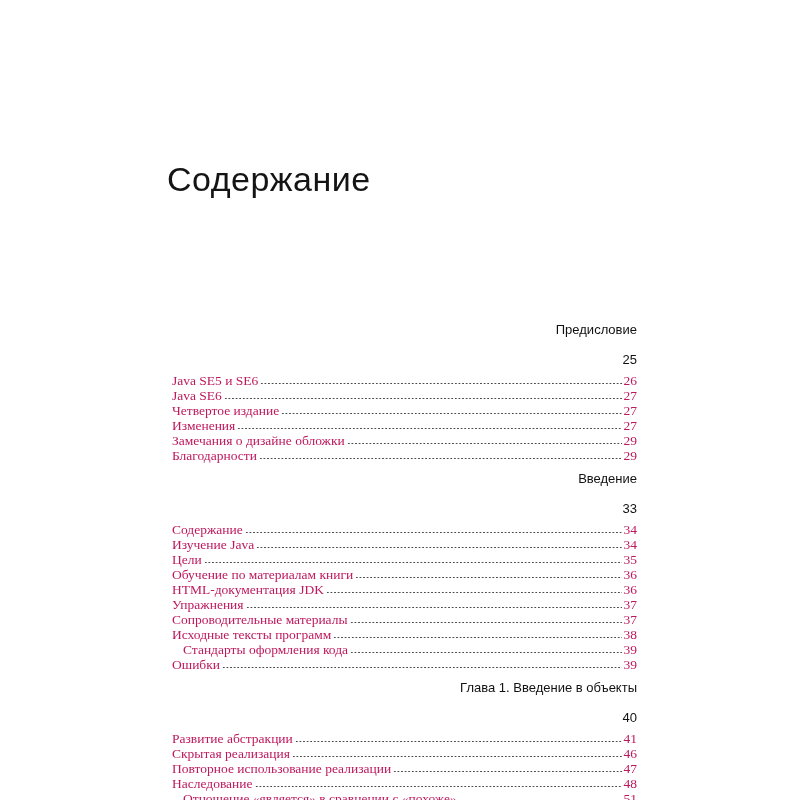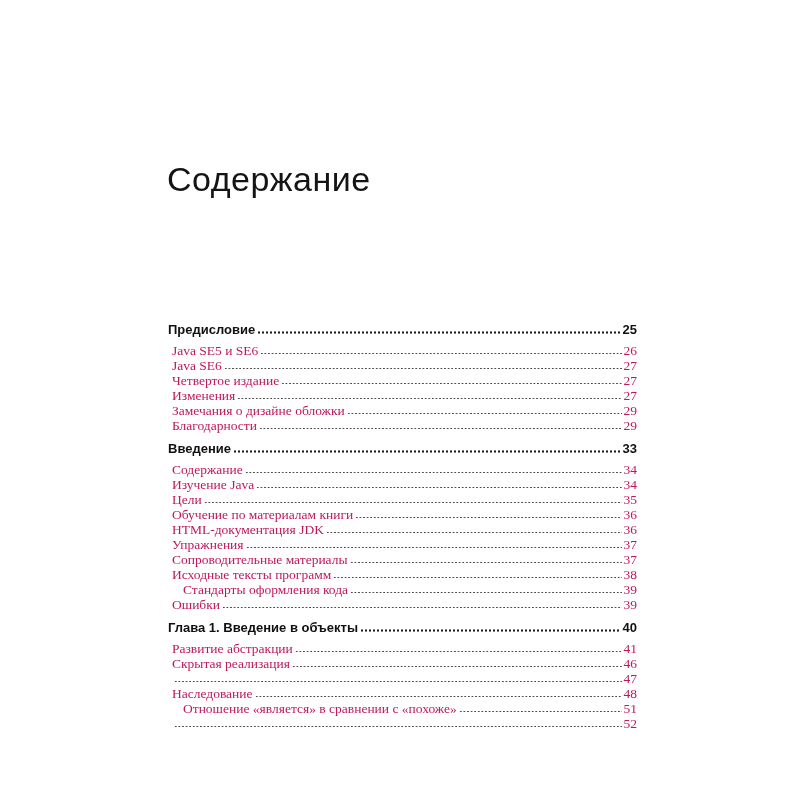--- a/index.html
+++ b/index.html
@@ -49,25 +49,26 @@
     background-size: 3.6px 3px;
     background-repeat: repeat-x;
     background-position: left calc(100% - 3px);
   }
   .toc-row .pagenum {
     flex: 0 0 auto;
   }
   
   .toc-row.level0 {
     font-family: "Liberation Sans", "DejaVu Sans", sans-serif;
-    font-weight: 700;
+    font-weight: 400;
     font-size: 13px;
     color: #111111;
     margin-top: 8px;
     margin-bottom: 6px;
+    flex-direction: column;
   }
   .toc-row.level0 .dots {
     background-image: radial-gradient(circle, #1c1c1c 1.05px, transparent 1.2px);
     background-size: 4px 3px;
   }
   .toc-row.level0:first-child {
     margin-top: 0;
   }
   
   .toc-row.level1, .toc-row.level2 {
@@ -182,20 +183,21 @@
       <span class="label">Развитие абстракции</span>
       <span class="dots"></span>
       <span class="pagenum">41</span>
     </div>
     <div class="toc-row level1">
       <span class="label">Скрытая реализация</span>
       <span class="dots"></span>
       <span class="pagenum">46</span>
     </div>
     <div class="toc-row level1">
+      <span class="label">Повторное использование реализации</span>
       <span class="dots"></span>
       <span class="pagenum">47</span>
     </div>
     <div class="toc-row level1">
       <span class="label">Наследование</span>
       <span class="dots"></span>
       <span class="pagenum">48</span>
     </div>
     <div class="toc-row level2">
       <span class="label">Отношение «является» в сравнении с «похоже»</span>

